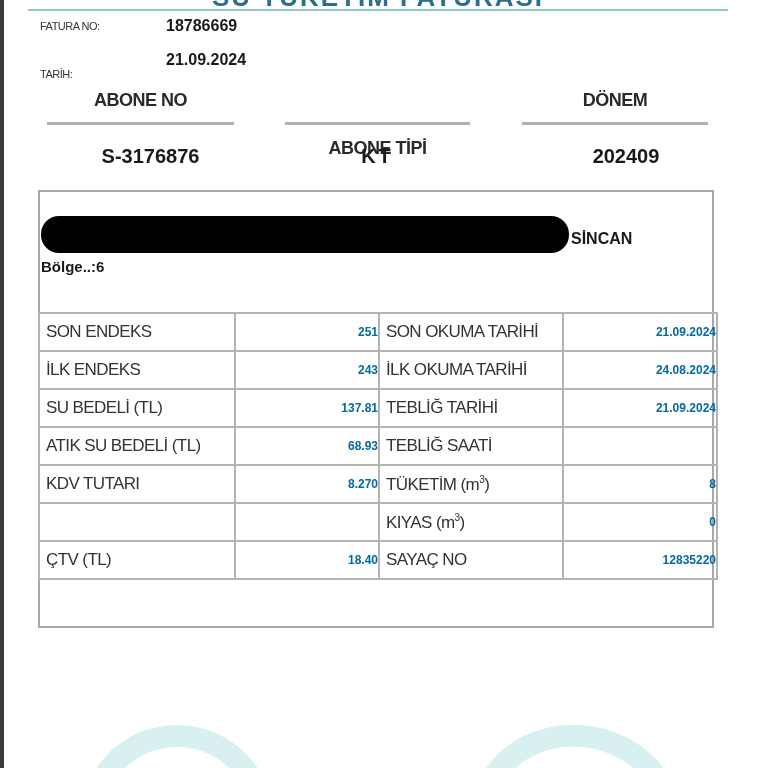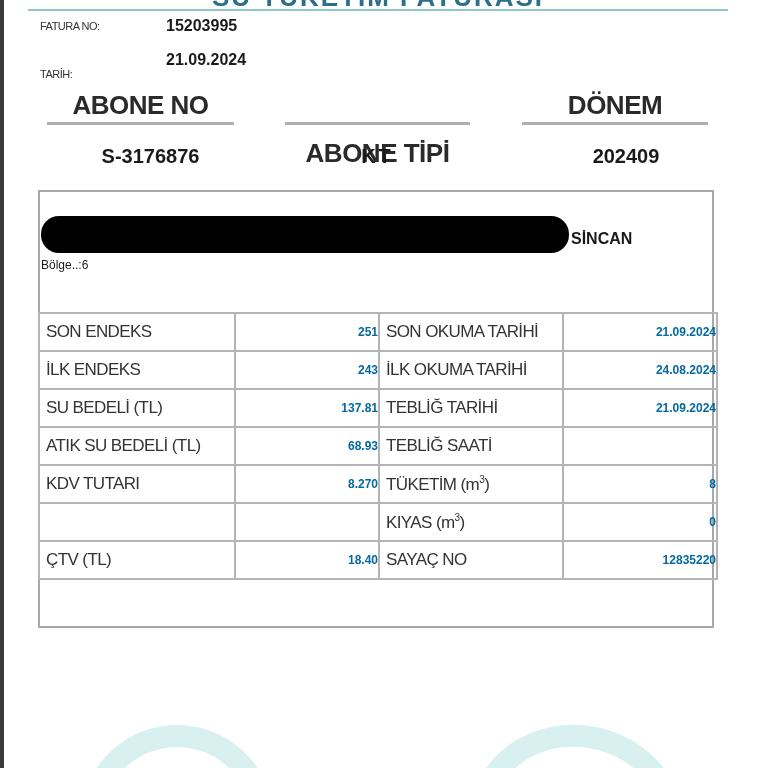--- a/index.html
+++ b/index.html
@@ -11,27 +11,27 @@
   }
   .left-bar { position: absolute; left: 0; top: 0; width: 4px; height: 768px; background: #3a3a3a; }
   .title-clip { position: absolute; left: 28px; top: 0; width: 700px; height: 10px; overflow: hidden; }
   .title-text {
     position: absolute; left: 0; right: 0; top: -18px; text-align: center;
     font-weight: bold; font-size: 26px; letter-spacing: 2px; color: #2b6f8a;
   }
   .top-line { position: absolute; left: 28px; top: 9px; width: 700px; height: 2px; background: #8fc9cc; }
   .meta-label { position: absolute; font-size: 11px; color: #333; letter-spacing: -0.5px; }
   .meta-value { position: absolute; font-size: 16px; font-weight: bold; color: #1a1a1a; }
-  .hdr { position: absolute; top: 90px; font-size: 26px; font-weight: bold; color: #2a2a2a; text-align: center; letter-spacing: -0.5px; }
+  .hdr { position: absolute; top: 90px; font-size: 18px; font-weight: bold; color: #2a2a2a; text-align: center; letter-spacing: -0.5px; }
   .hdr-line { position: absolute; top: 122px; height: 3px; background: #b0b0b0; }
   .hdr-val { position: absolute; top: 145px; font-size: 20px; font-weight: bold; color: #1a1a1a; text-align: center; }
   .box { position: absolute; left: 38px; top: 190px; width: 676px; height: 438px; border: 2px solid #a8a8a8; box-sizing: border-box; }
   .redact { position: absolute; left: 41px; top: 216px; width: 528px; height: 37px; background: #000; border-radius: 18px; }
   .district { position: absolute; left: 571px; top: 230px; font-size: 16px; font-weight: bold; color: #1a1a1a; }
-  .region { position: absolute; left: 41px; top: 258px; font-size: 12px; font-weight: normal; color: #1a1a1a; }
+  .region { position: absolute; left: 41px; top: 258px; font-size: 15px; font-weight: bold; color: #1a1a1a; }
   table.grid {
     position: absolute; left: 38px; top: 312px; width: 678px;
     border-collapse: collapse; table-layout: fixed;
   }
   table.grid td {
     border: 2px solid #b4b4b4; height: 36px; padding: 0 0 0 6px; vertical-align: middle;
     font-size: 17px; color: #333; letter-spacing: -0.6px; white-space: nowrap; overflow: hidden;
   }
   table.grid td.val { font-weight: bold; font-size: 12px; color: #0369a1; letter-spacing: 0; text-align: right; }
   td.debt { color: #c0394a; }
@@ -43,21 +43,21 @@
 <body>
 
 <div class="left-bar"></div>
 
 <div class="title-clip">
   <div class="title-text">SU TÜKETİM FATURASI</div>
 </div>
 <div class="top-line"></div>
 
 <div class="meta-label" style="left:40px; top:20px;">FATURA NO:</div>
-<div class="meta-value" style="left:166px; top:17px;">15203995</div>
+<div class="meta-value" style="left:166px; top:17px;">18786669</div>
 <div class="meta-label" style="left:40px; top:68px;">TARİH:</div>
 <div class="meta-value" style="left:166px; top:51px;">21.09.2024</div>
 
 <div class="hdr" style="left:47px; width:187px;">ABONE NO</div>
 <div class="hdr" style="left:285px; width:185px;margin-top:48px;">ABONE TİPİ</div>
 <div class="hdr" style="left:522px; width:186px;">DÖNEM</div>
 <div class="hdr-line" style="left:47px; width:187px;"></div>
 <div class="hdr-line" style="left:285px; width:185px;"></div>
 <div class="hdr-line" style="left:522px; width:186px;"></div>
 <div class="hdr-val" style="left:57px; width:187px;">S-3176876</div>

